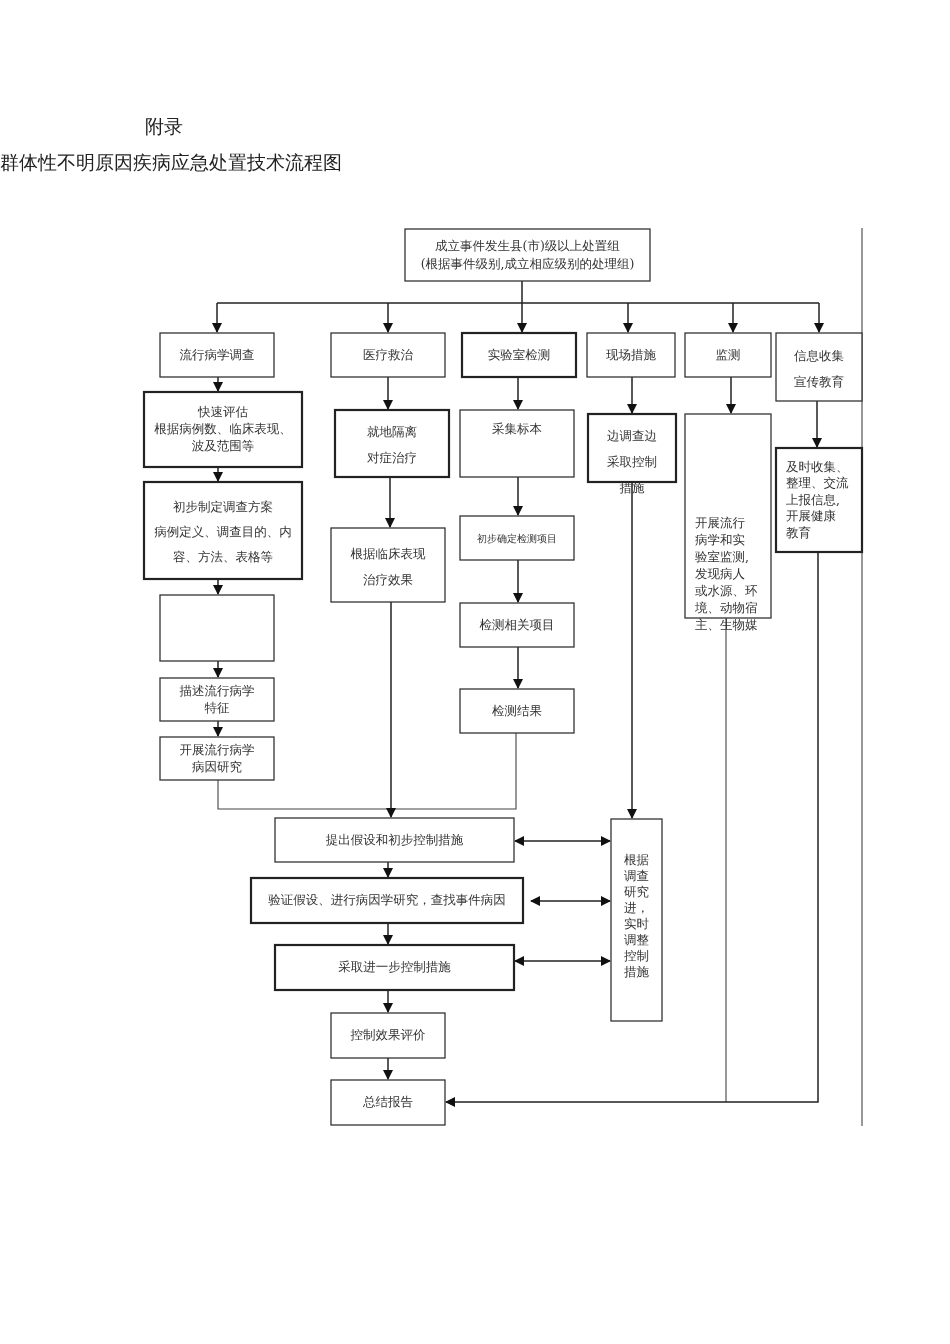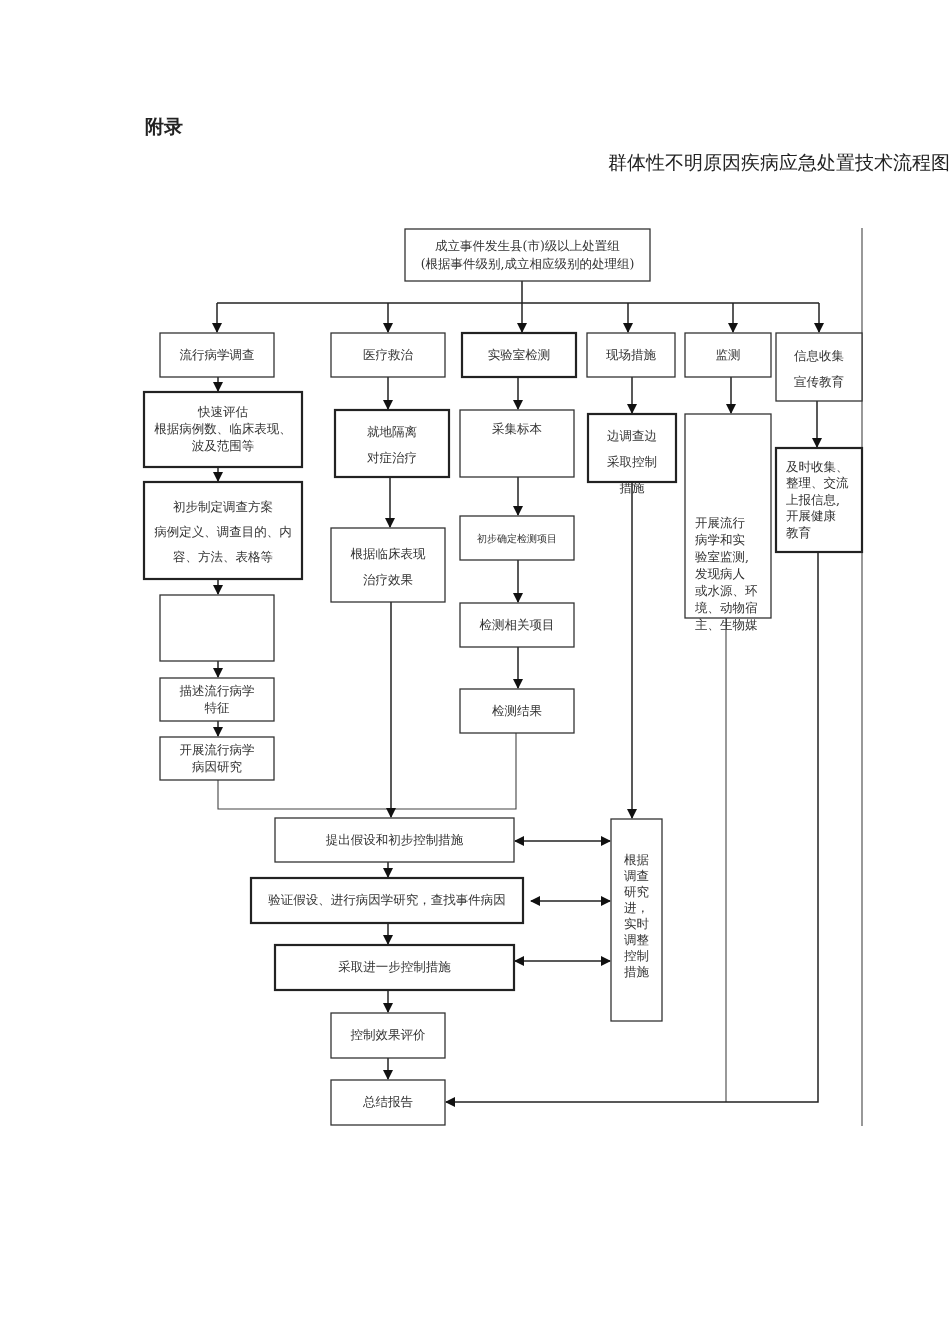--- a/index.html
+++ b/index.html
@@ -1,19 +1,19 @@
 <!DOCTYPE html>
 <html><head>
 <meta charset="utf-8">
 <style>
   html, body { margin:0; padding:0; background:#ffffff; }
   body { width:950px; height:1344px; position:relative; overflow:hidden;
          font-family:"DejaVu Serif","Liberation Serif",serif; color:#222; }
-  .appendix { position:absolute; left:145px; top:114px; font-size:19px;font-weight:bold; }
-  .title { position:absolute; left:0; width:950px; top:150px; text-align:right; font-size:19px; padding-left:0; }
+  .appendix { position:absolute; left:145px; top:114px; font-size:19px; }
+  .title { position:absolute; left:0; width:950px; top:150px; text-align:left; font-size:19px; padding-left:0; }
   .title span { position:relative; left:0; }
   svg { position:absolute; left:0; top:0; }
   .box { fill:#fff; stroke:#333; stroke-width:1.3; }
   .box-thick { fill:#fff; stroke:#222; stroke-width:2.2; }
   .line { stroke:#222; stroke-width:1.5; fill:none; }
   .line-thin { stroke:#444; stroke-width:1.1; fill:none; }
   .lbl { font-family:"DejaVu Serif","Liberation Serif",serif; font-size:12.5px; fill:#333; }
   .lbl-sm { font-family:"DejaVu Serif","Liberation Serif",serif; font-size:10px; fill:#333; }
 </style>
 </head>

